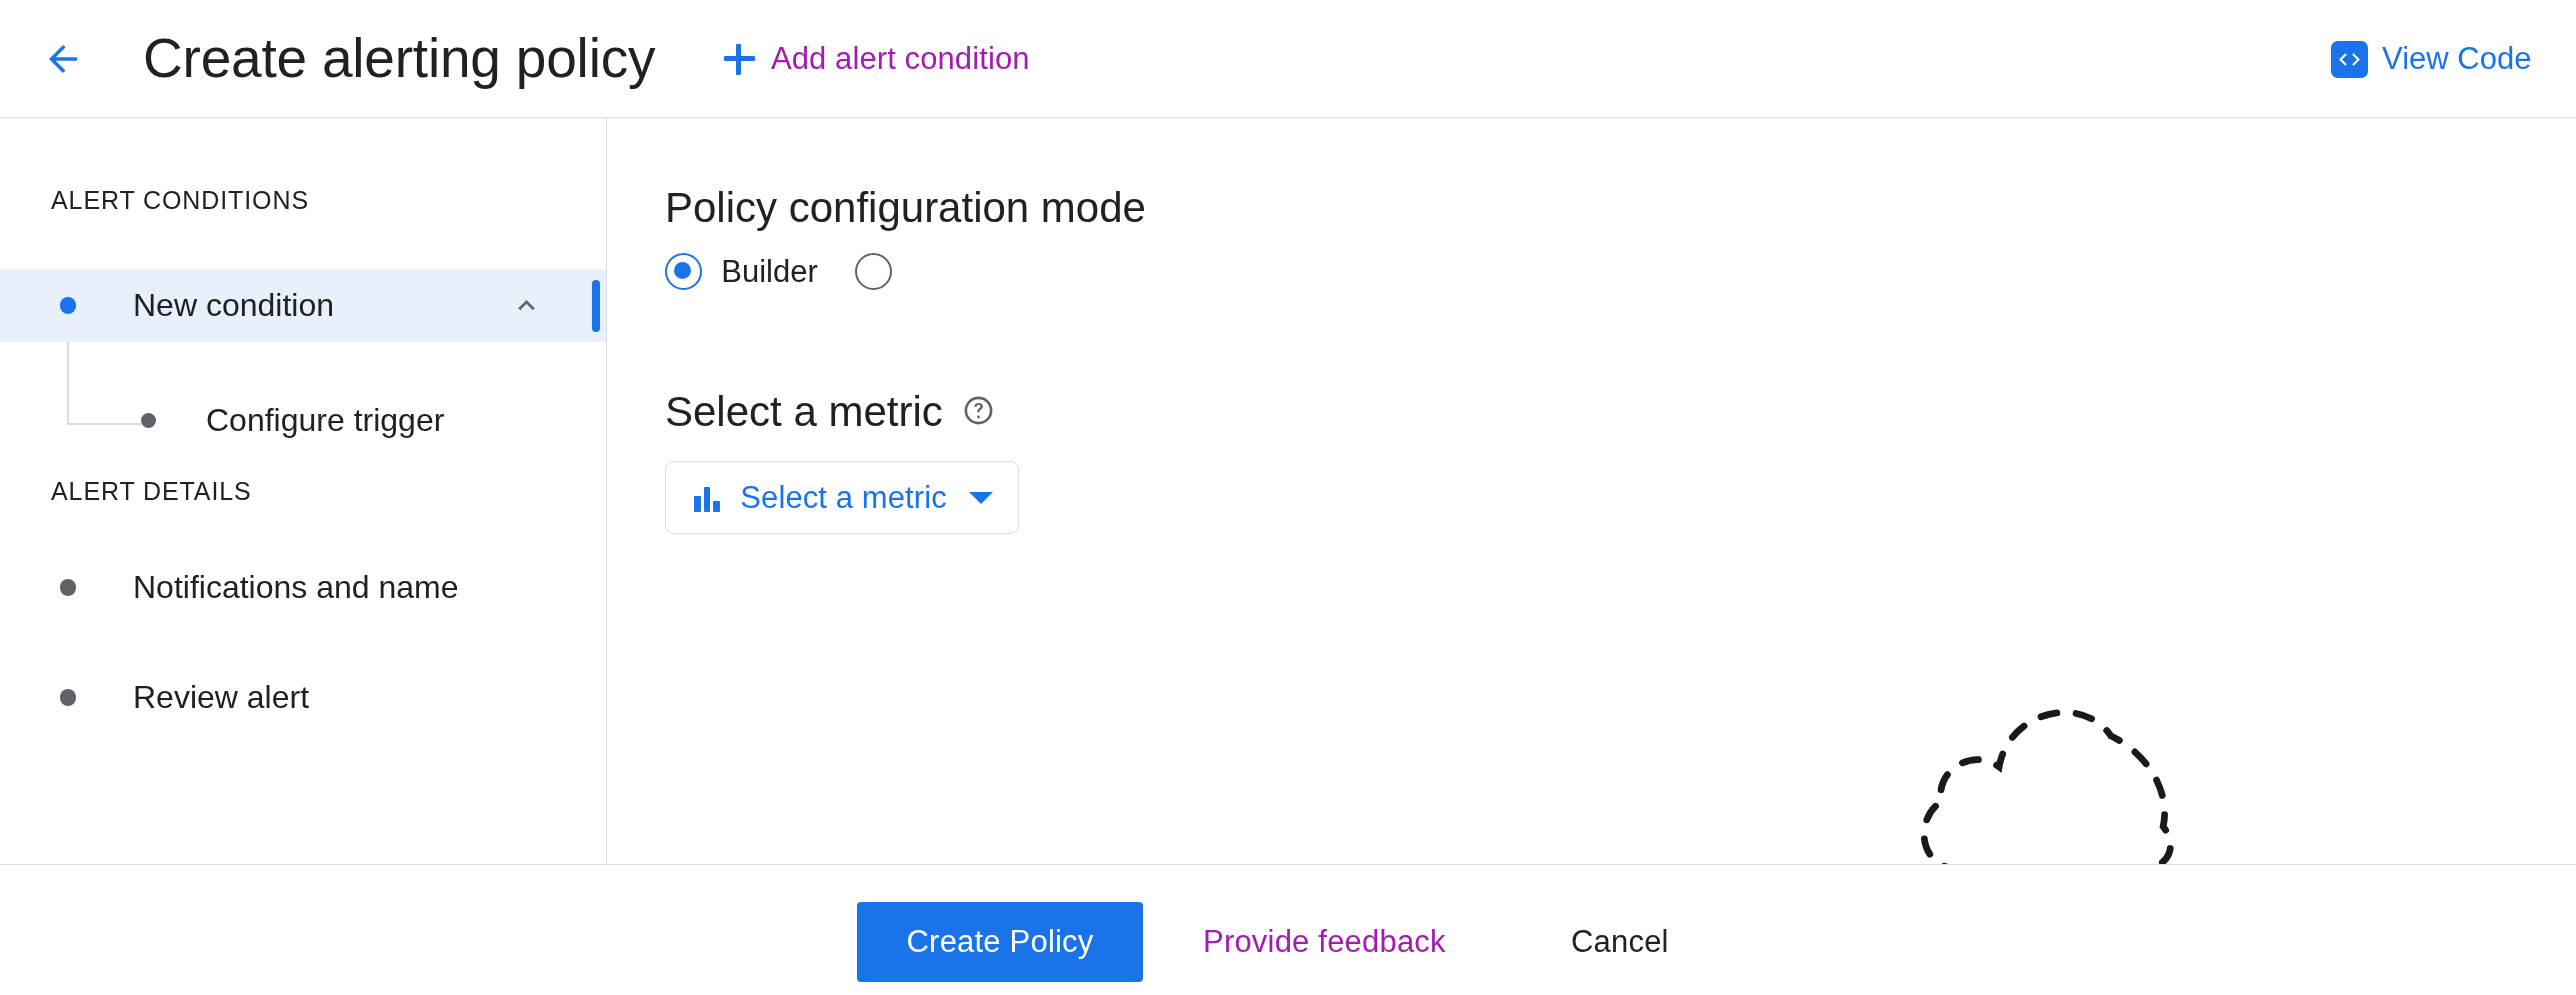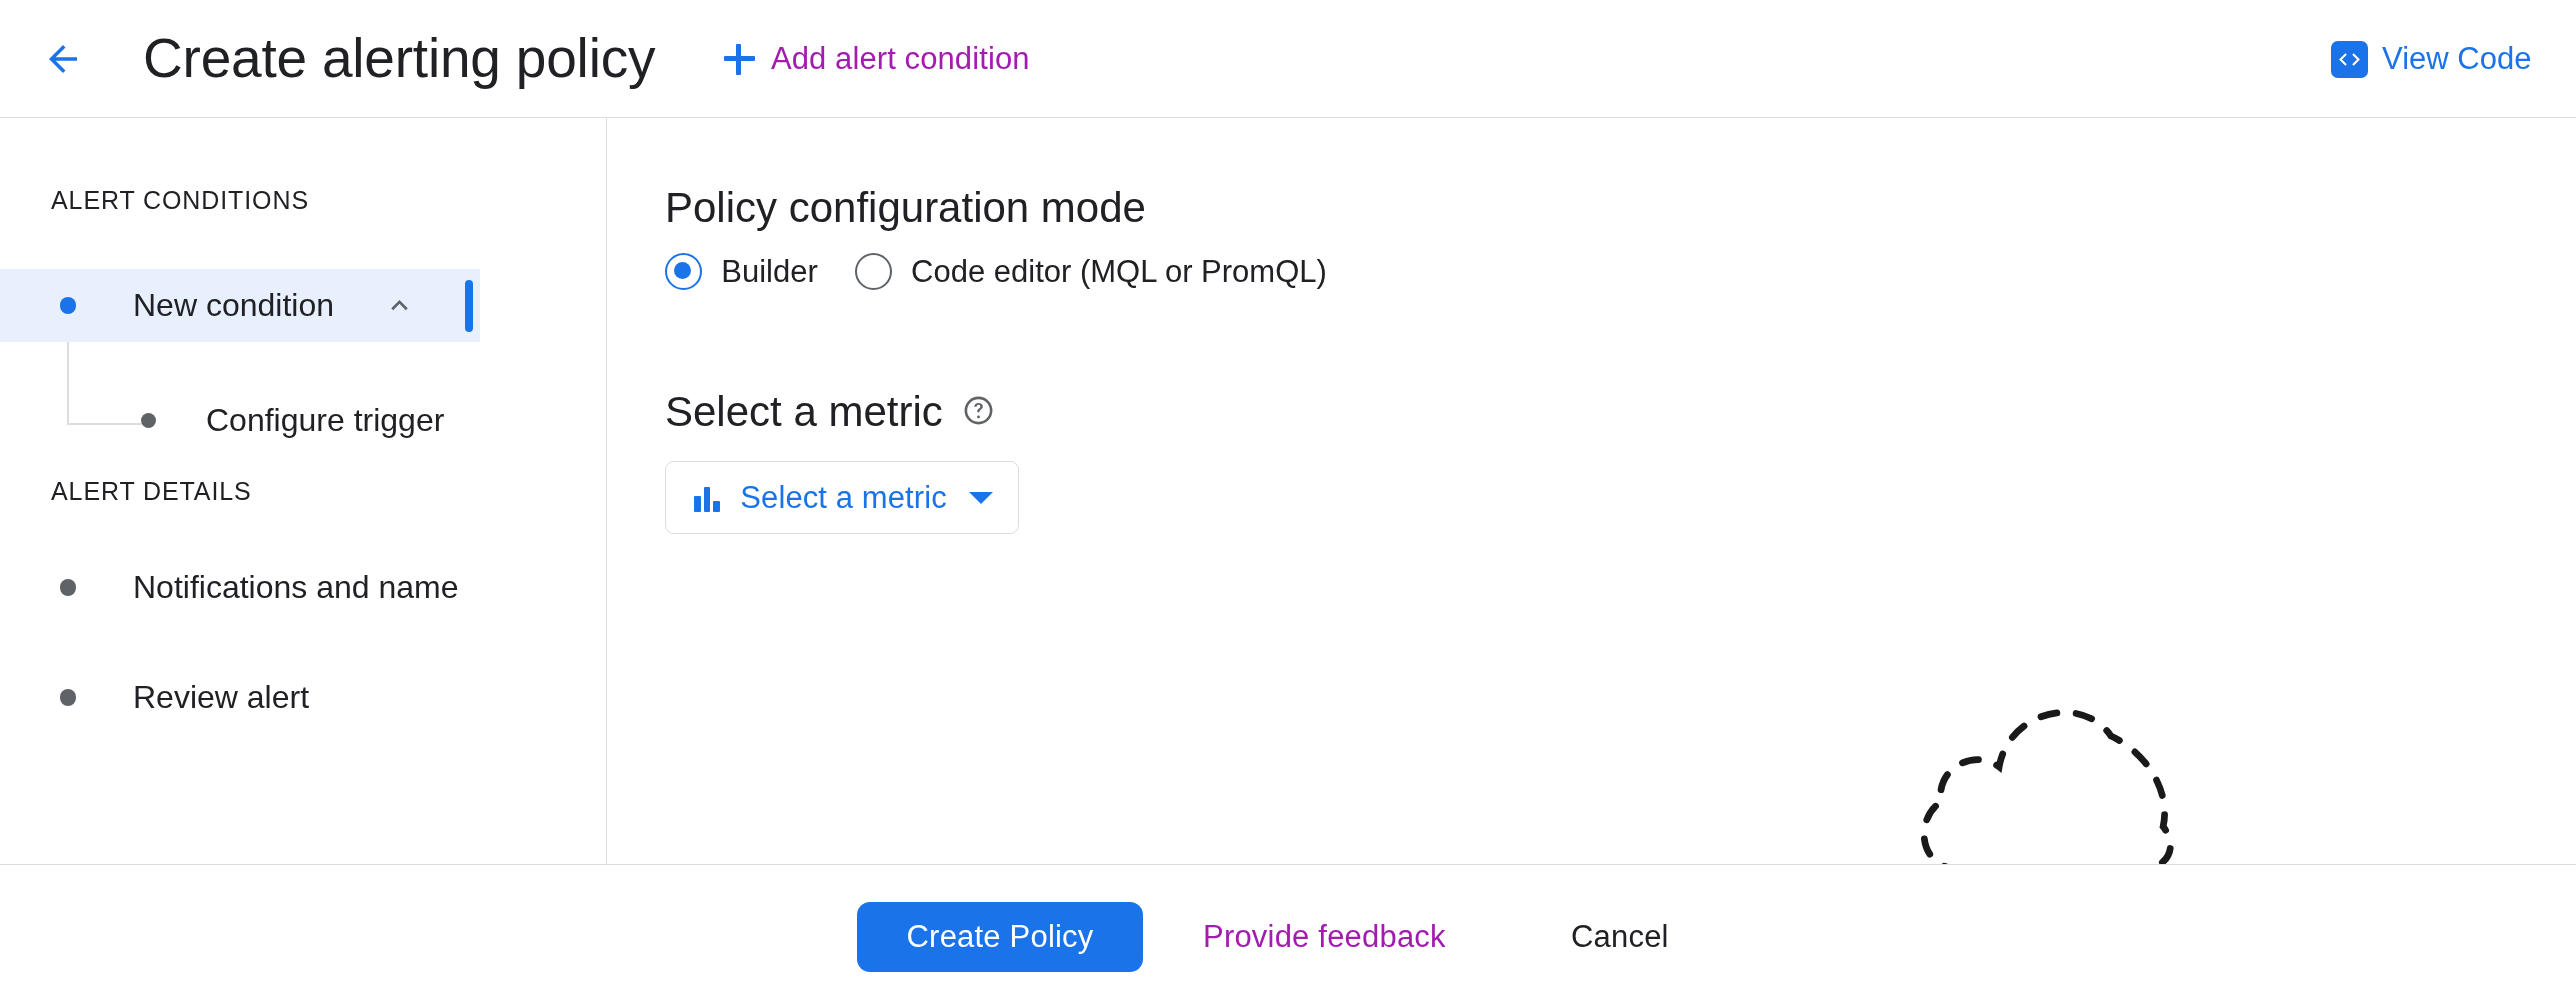--- a/index.html
+++ b/index.html
@@ -130,21 +130,21 @@
     color: #202124;
     letter-spacing: 0.9px;
     padding-left: 51px;
   }
   #alert-conditions-header { position: absolute; left: 0; top: 68px; }
   #alert-details-header    { position: absolute; left: 0; top: 359px; }
 
   .nav-item {
     position: absolute;
     left: 0;
-    width: 480px;
+    width: 607px;
     height: 73px;
     display: flex;
     align-items: center;
     cursor: pointer;
     background: transparent;
     border: none;
     font-family: "Liberation Sans", sans-serif;
   }
   .nav-item.selected { background: #e8f0fe; }
 
@@ -337,29 +337,29 @@
     position: absolute;
     left: 0; top: 864px;
     width: 2576px; height: 131px;
     background: #ffffff;
     border-top: 1.9px solid #dadce0;
   }
 
   .footer-btn {
     position: absolute;
     top: 37px;
-    height: 70px;
+    height: 80px;
     display: flex; align-items: center; justify-content: center;
     font-family: "Liberation Sans", sans-serif;
     font-size: 31px;
     font-weight: 500;
     letter-spacing: 0.2px;
     white-space: nowrap;
     cursor: pointer;
-    border-radius: 13px;
+    border-radius: 4px;
     border: none;
   }
   #create-policy-btn {
     left: 857px;
     width: 286px;
     background: #1a73e8;
     color: #ffffff;
   }
   #provide-feedback-btn {
     left: 1182px;
@@ -446,21 +446,20 @@
 
     <div id="config-mode-heading">Policy configuration mode</div>
 
     <div id="radio-group">
       <div class="radio-option checked">
         <span class="radio-circle"></span>
         <span class="radio-label">Builder</span>
       </div>
       <div class="radio-option">
         <span class="radio-circle"></span>
-        <span class="radio-label">Code editor (MQL or PromQL)</span>
       </div>
     </div>
 
     <div id="select-metric-heading-row">
       <span id="select-metric-heading">Select a metric</span>
       <span>
         <svg width="33" height="33" viewBox="0 0 24 24">
           <circle cx="12" cy="12" r="9.2" fill="none" stroke="#5f6368" stroke-width="1.9"></circle>
           <path d="M12 6.6c-1.8 0-3 1.1-3.1 2.7h1.7c.06-.86.6-1.4 1.4-1.4.82 0 1.35.5 1.35 1.2 0 .62-.27.96-1.06 1.53-.84.6-1.2 1.2-1.15 2.2l.01.4h1.64v-.33c0-.67.25-1.02 1.08-1.62.88-.64 1.3-1.32 1.3-2.3 0-1.5-1.25-2.4-3.17-2.4z" fill="#5f6368"></path>
           <circle cx="12" cy="16.7" r="1.05" fill="#5f6368"></circle>

